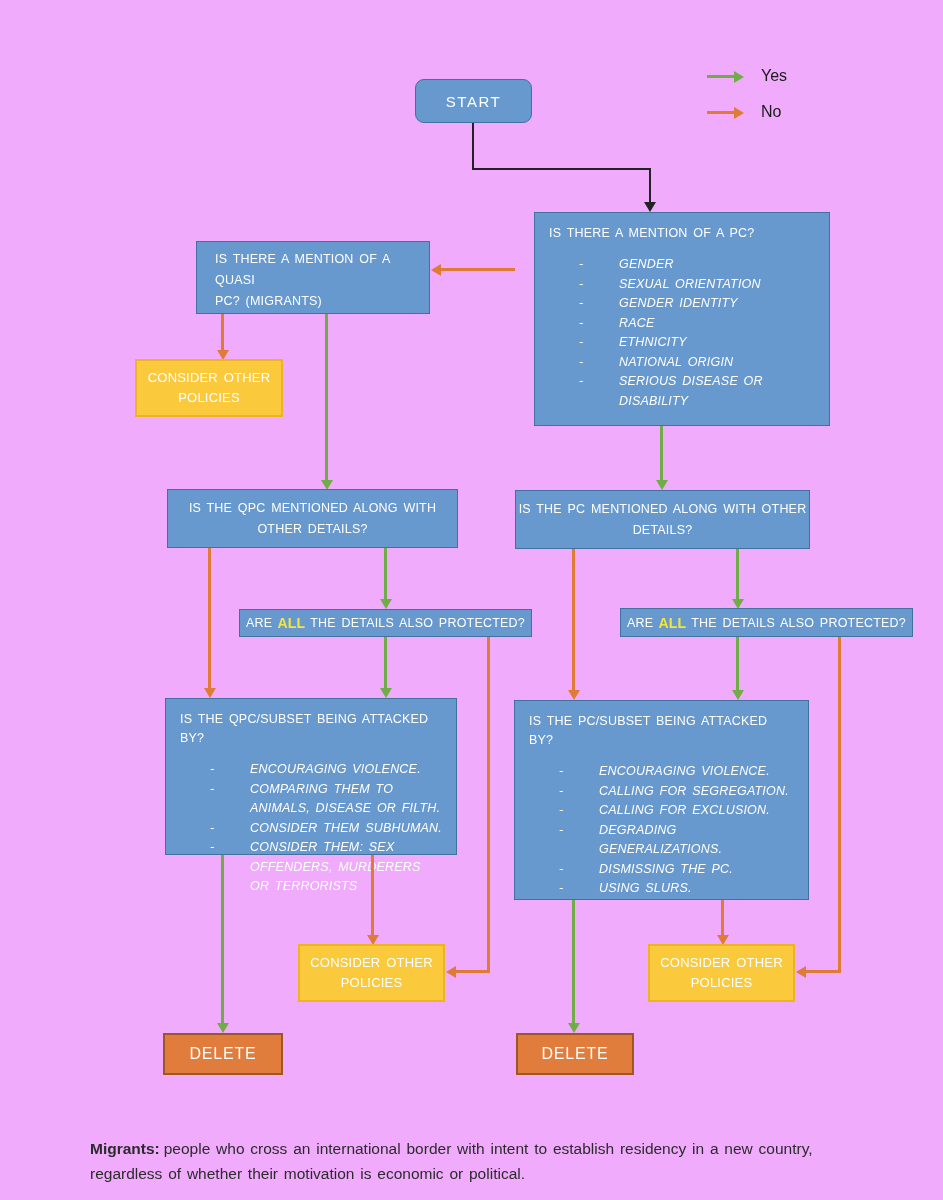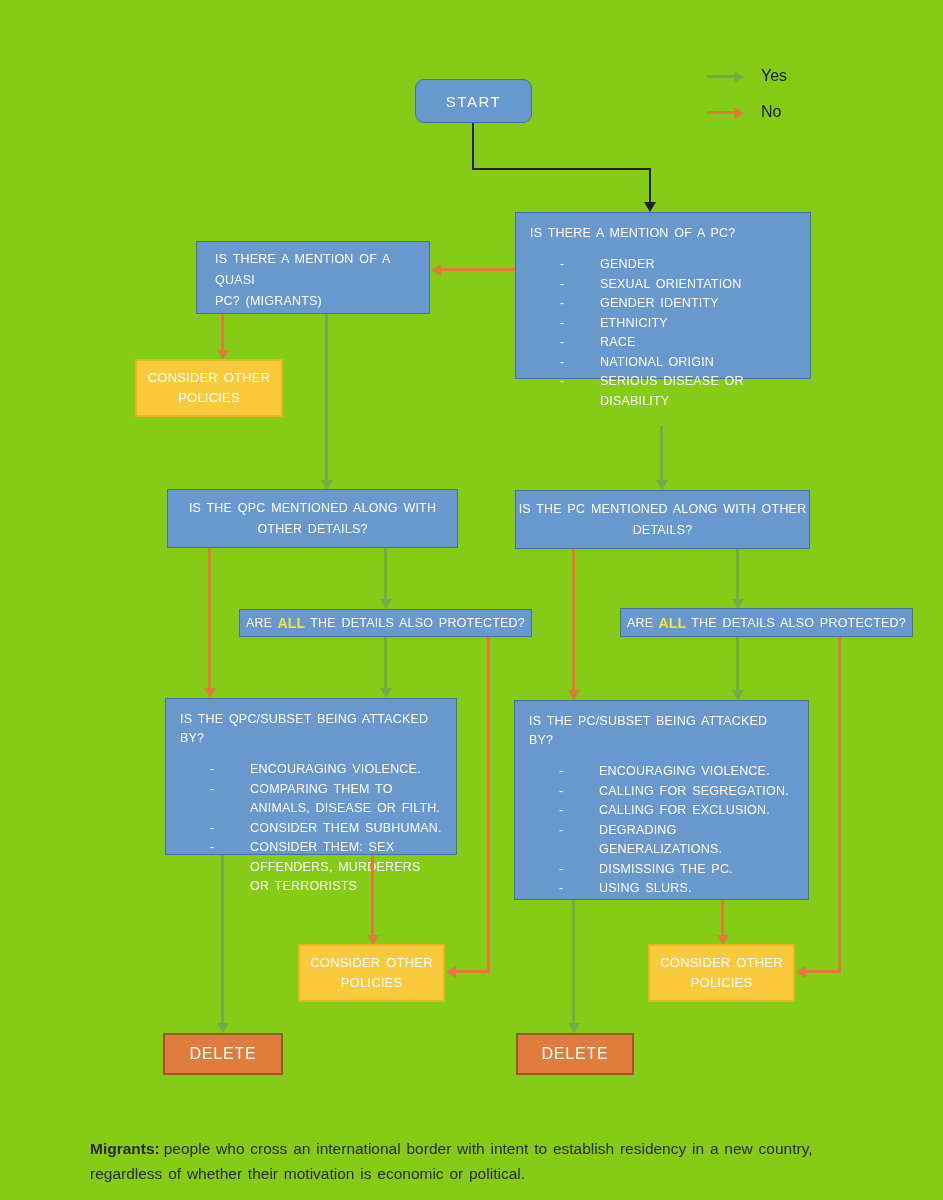--- a/index.html
+++ b/index.html
@@ -1,32 +1,32 @@
 <!DOCTYPE html>
 <html style="--blue: #6798CE; --blue-border: #41719C; --green: #70AD47; --orange: #E07B36; --yellow: #FAC93C; --yellow-border: #EDB422; --delete-fill: #E07C3C; --delete-border: #9C5724; --all-highlight: #F2E53E;"><head>
 <meta charset="utf-8">
 <style>
   html,body { margin:0; padding:0; background:#ffffff; }
   #canvas {
     position:relative; width:943px; height:1200px; overflow:hidden;
-    font-family:"Liberation Sans", sans-serif; background:#84cc16;
+    font-family:"Liberation Sans", sans-serif; background:#f0abfc;
   }
   .node {
     position:absolute; box-sizing:border-box; color:#ffffff;
     font-size:12.5px; word-spacing:2px; letter-spacing:.2px;
   }
   .blue   { background:var(--blue,#6798CE); border:1px solid var(--blue-border,#41719C); }
   .yellow { background:var(--yellow,#FAC93C); border:2px solid var(--yellow-border,#EDB422); }
   .orangebox { background:var(--delete-fill,#E07C3C); border:2px solid var(--delete-border,#9C5724); }
   .rounded { border-radius:9px; }
   .center  { display:flex; flex-direction:column; align-items:center; justify-content:center; text-align:center; }
   .start-label { font-size:15px; letter-spacing:1.5px; }
   .pad { padding:11px 14px; }
   .box-title { line-height:19px; }
-  ul.box-list { list-style:none; margin:12px 0 0 0; padding:0 0 0 30px; }
+  ul.box-list { list-style:none; margin:12px 0 0 0; padding:0 0 0 30px;font-style:italic; }
   ul.box-list li { position:relative; padding-left:40px; line-height:19.5px; }
   ul.box-list li::before { content:"-"; position:absolute; left:0; top:0; }
   .twoline { line-height:21px; }
   .consider { font-size:13px; line-height:20px; }
   .delete-label { font-size:16px; letter-spacing:.8px; }
   .hl { color:var(--all-highlight,#F2E53E); font-weight:bold; font-size:14px; padding:0 5px; }
   
   .vline, .hline { position:absolute; }
   .vline { width:3px; } .hline { height:3px; }
   .vline.black { width:2px; }
@@ -65,28 +65,28 @@
 
   <div class="node blue rounded center start-label" style="left:415px;top:79px;width:117px;height:44px;">
     <span>START</span>
   </div>
 
   <div class="vline black" style="left:472px;top:123px;height:46px;"></div>
   <div class="hline black" style="left:472px;top:168px;width:179px;"></div>
   <div class="vline black" style="left:649px;top:168px;height:35px;"></div>
   <div class="ah ah-down k" style="left:644px;top:202px;"></div>
 
-  <div class="node blue pad" style="left:515px;top:212px;width:296px;height:167px;">
+  <div class="node blue pad" style="left:534px;top:212px;width:296px;height:214px;">
     <div class="box-title">IS THERE A MENTION OF A PC?</div>
     <ul class="box-list">
       <li>GENDER</li>
       <li>SEXUAL ORIENTATION</li>
       <li>GENDER IDENTITY</li>
+      <li>RACE</li>
       <li>ETHNICITY</li>
-      <li>RACE</li>
       <li>NATIONAL ORIGIN</li>
       <li>SERIOUS DISEASE OR DISABILITY</li>
     </ul>
   </div>
 
   <div class="hline orange" style="left:440px;top:268px;width:75px;"></div>
   <div class="ah ah-left o" style="left:431px;top:263.5px;"></div>
 
   <div class="node blue" style="left:196px;top:241px;width:234px;height:73px;padding:7px 18px;box-sizing:border-box;">
     <div class="twoline">IS THERE A MENTION OF A QUASI</div>

